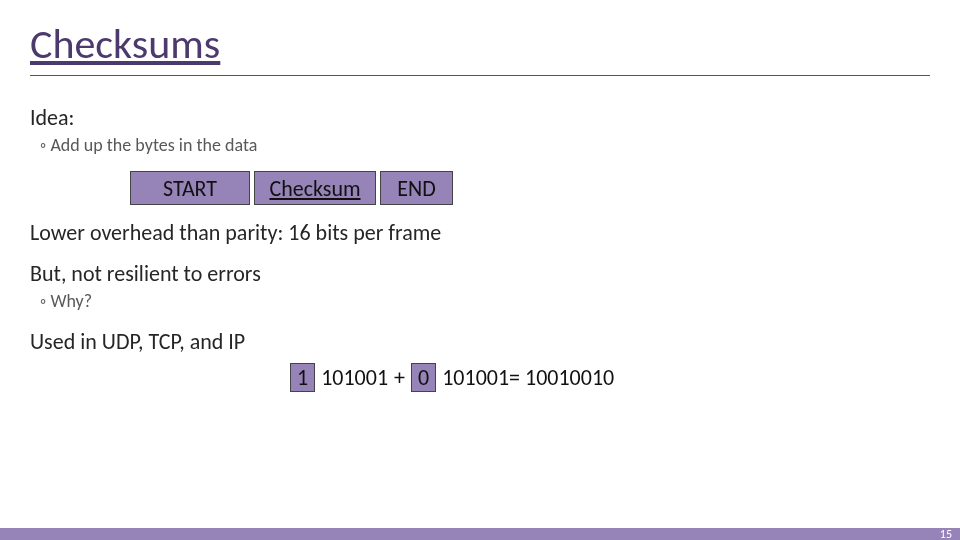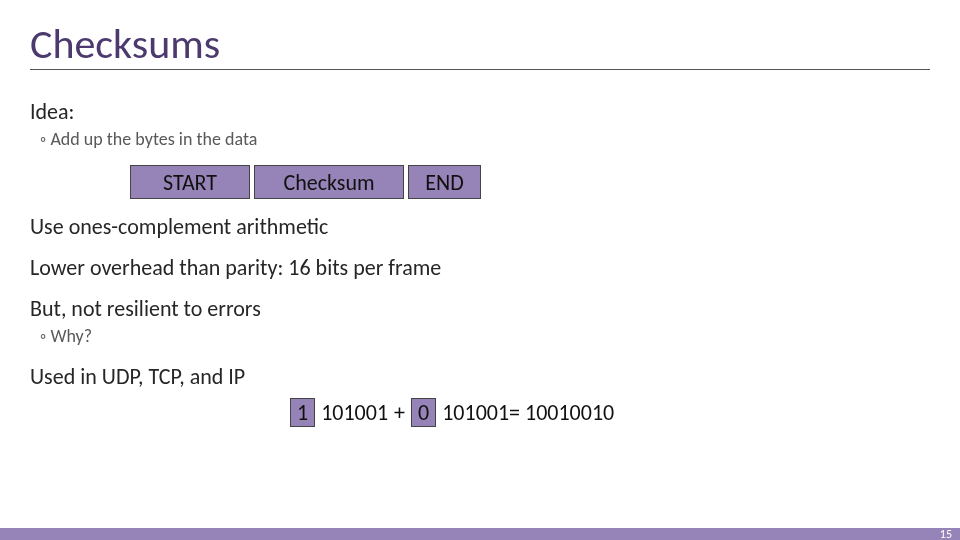--- a/index.html
+++ b/index.html
@@ -12,21 +12,22 @@
     position: relative;
     overflow: hidden;
   }
   .slide {
     padding: 18px 30px 0 30px;
   }
   .title {
     font-size: 42px;
     font-weight: 400;
     color: #4c3a6e;
-    margin-bottom: 0;
+    margin-bottom: 6px;
+    text-decoration: underline;
   }
   .rule {
     border: none;
     border-top: 1px solid #555;
     margin-bottom: 28px;
   }
   .h2 {
     font-size: 22px;
     color: #262626;
     margin-top: 14px;
@@ -49,21 +50,21 @@
     font-size: 22px;
     border: 1px solid #444;
     display: flex;
     align-items: center;
     justify-content: center;
     height: 34px;
     margin-right: 4px;
   }
   .seg-start { width: 120px; }
   .seg-data  { width: 310px; }
-  .seg-chk   { width: 150px; }
+  .seg-chk   { width: 122px; text-decoration: underline; }
   .seg-end   { width: 73px; }
   .seg:last-child { margin-right: 0; }
 
   .mathline {
     font-size: 22px;
     color: #111;
     margin-top: 8px;
     margin-left: 260px;
     display: flex;
     align-items: center;
@@ -103,21 +104,20 @@
 
   <div class="h2">Idea:</div>
   <div class="sub">◦ Add up the bytes in the data</div>
 
   <div class="frame">
     <div class="seg seg-start">START</div>
     <div class="seg seg-chk">Checksum</div>
     <div class="seg seg-end">END</div>
   </div>
 
-  <div class="h2">Use ones-complement arithmetic</div>
   <div class="h2">Lower overhead than parity: 16 bits per frame</div>
   <div class="h2">But, not resilient to errors</div>
   <div class="sub">◦ Why?</div>
   <div class="h2">Used in UDP, TCP, and IP</div>
 
   <div class="mathline">
     <span class="bitbox">1</span>
     <span>101001</span>
     <span>+</span>
     <span class="bitbox">0</span>

